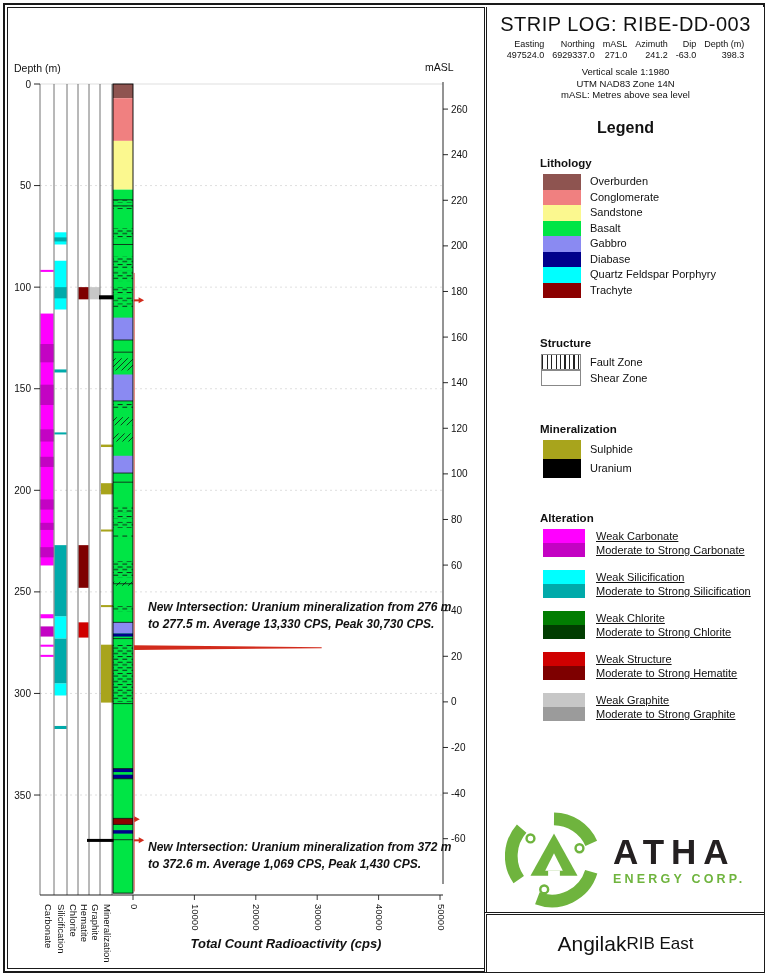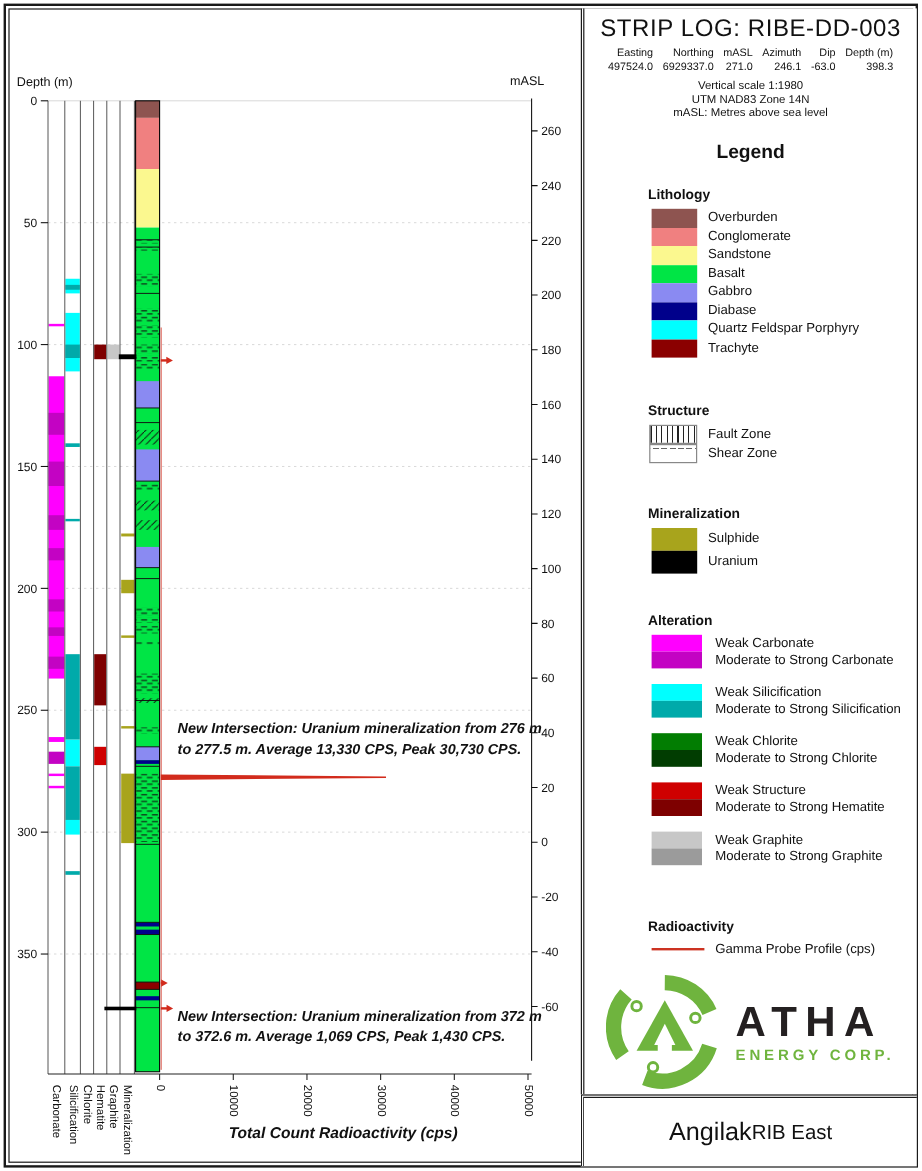--- a/index.html
+++ b/index.html
@@ -33,21 +33,21 @@
   .sw-shear{width:38px;height:14px;border:1px solid #888;flex:0 0 38px;
        background-image:repeating-linear-gradient(90deg,#fff 0 2px,rgba(255,255,255,0) 2px 7px),
                         repeating-linear-gradient(180deg,#fff 0 2.6px,#666 2.6px 3.4px,#fff 3.4px 6px);}
   .st-label{font-size:11px;margin-left:9px;white-space:nowrap;}
   .mi-row{display:flex;height:19px;align-items:stretch;}
   .mi-sw{width:38px;margin-left:3px;flex:0 0 38px;}
   .mi-label{font-size:11px;line-height:19px;margin-left:9px;}
   .alt-group{position:relative;height:28px;margin-bottom:13px;margin-left:3px;}
   .alt-sw{position:absolute;left:0;width:42px;height:14px;}
   .alt-sw.strong{top:14px;}
-  .alt-lb{position:absolute;left:53px;font-size:11px;line-height:14px;white-space:nowrap;}
+  .alt-lb{position:absolute;left:53px;font-size:11px;line-height:14px;white-space:nowrap;text-decoration:underline;}
   .alt-lb.strong{top:14px;}
   .rad-row{display:flex;align-items:center;height:14px;margin-left:3px;}
   .rad-line{width:44px;height:2px;flex:0 0 44px;}
   .rad-label{font-size:11px;margin-left:9px;white-space:nowrap;}
   .logo-block{position:absolute;top:800px;left:18px;right:4px;height:105px;
        display:flex;align-items:center;}
   .logo-icon{width:98px;height:98px;flex:0 0 98px;}
   .logo-text{margin-left:10px;}
   .logo-name{font-size:35px;font-weight:600;letter-spacing:7px;line-height:36px;color:#242021;}
   .logo-sub{font-size:12.5px;font-weight:bold;letter-spacing:3.2px;margin-top:2px;}
@@ -287,21 +287,21 @@
       <div class="meta-field">
         <div>Northing</div>
         <div>6929337.0</div>
       </div>
       <div class="meta-field">
         <div>mASL</div>
         <div>271.0</div>
       </div>
       <div class="meta-field">
         <div>Azimuth</div>
-        <div>246.1</div>
+        <div>241.2</div>
       </div>
       <div class="meta-field">
         <div>Dip</div>
         <div>-63.0</div>
       </div>
       <div class="meta-field">
         <div>Depth (m)</div>
         <div>398.3</div>
       </div>
     </div>
@@ -401,27 +401,20 @@
       <span class="alt-lb strong">Moderate to Strong Hematite</span>
       </div>
     <div class="alt-group">
       <span class="alt-sw weak" style="background: rgb(199, 199, 199);"></span>
       <span class="alt-sw strong" style="background: rgb(155, 155, 155);"></span>
       <span class="alt-lb">Weak Graphite</span>
       <span class="alt-lb strong">Moderate to Strong Graphite</span>
       </div>
   </div>
 
-  <div class="sect" style="top:760px;">
-    <div class="sect-heading">Radioactivity</div>
-    <div class="rad-row">
-      <span class="rad-line" style="background: rgb(204, 51, 34);"></span>
-      <span class="rad-label">Gamma Probe Profile (cps)</span>
-      </div>
-  </div>
 
   <div class="logo-block">
     <svg class="logo-icon" viewBox="0 0 100 100">
       <g fill="none" stroke="#6fb43e" stroke-width="13">
         <path d="M50 8 a42 42 0 0 1 38 25"></path>
         <path d="M88 62 a42 42 0 0 1 -55 27"></path>
         <path d="M14 70 a42 42 0 0 1 3 -52"></path>
       </g>
       <polygon points="50,23 74,66 26,66" fill="#6fb43e"></polygon>
       <polygon points="50,43 59,61 41,61" fill="#fff"></polygon>

